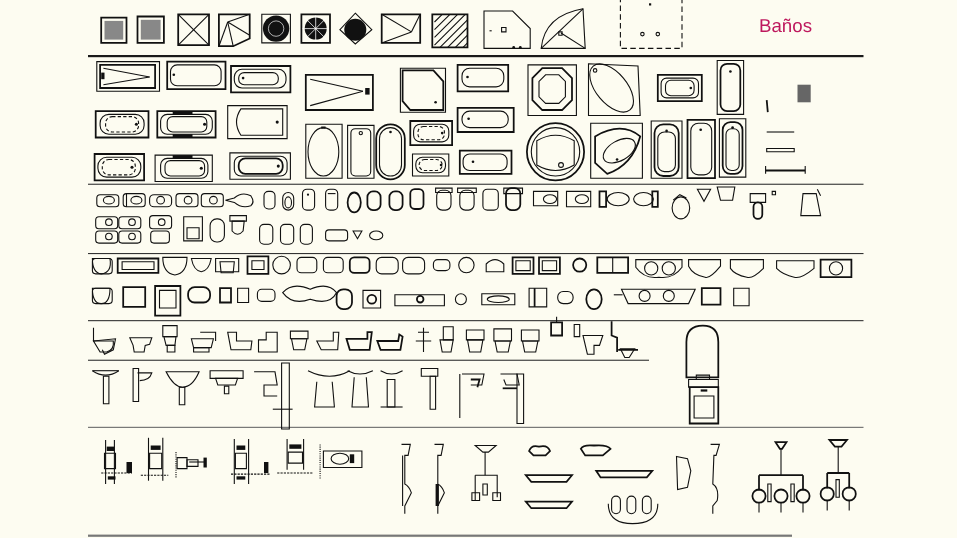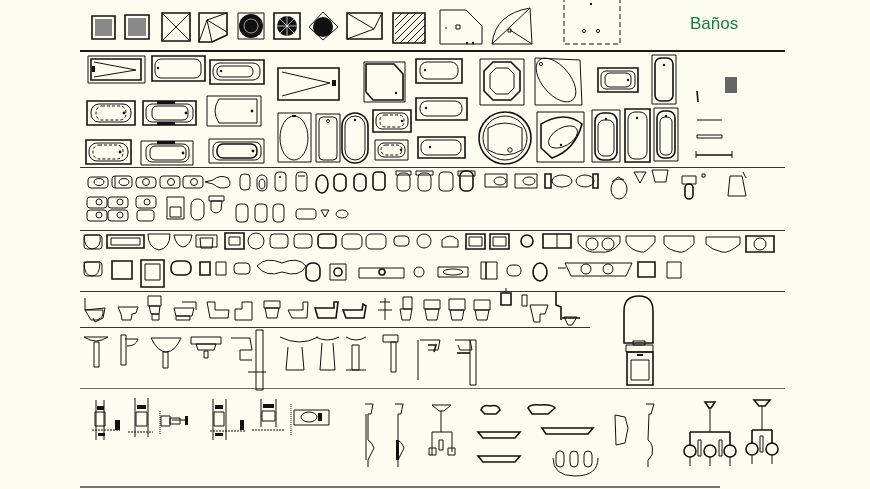--- a/index.html
+++ b/index.html
@@ -1,20 +1,20 @@
 <!DOCTYPE html>
 <html><head>
 <meta charset="utf-8">
 <style>
   html,body{margin:0;padding:0;}
   body{width:870px;height:489px;background:#fdfcf1;position:relative;overflow:hidden;font-family:"Liberation Sans",sans-serif;}
   .abs{position:absolute;}
   .rule{position:absolute;height:1px;background:#6b6b6b;}
   .rule.dark{background:#1a1a1a;height:2px;}
-  .title{position:absolute;left:690px;top:14px;font-size:17px;color:#15803d;}
+  .title{position:absolute;left:690px;top:14px;font-size:17px;color:#be185d;}
   svg{position:absolute;overflow:visible;}
   svg *{vector-effect:non-scaling-stroke;}
   .s{fill:none;stroke:#111;stroke-width:1;}
   .s2{fill:none;stroke:#111;stroke-width:1.6;}
   .f{fill:#111;}
   .bottom-line{position:absolute;left:0;top:486px;width:870px;height:2px;background:#777;}
 </style>
 </head>
 <body>
 

